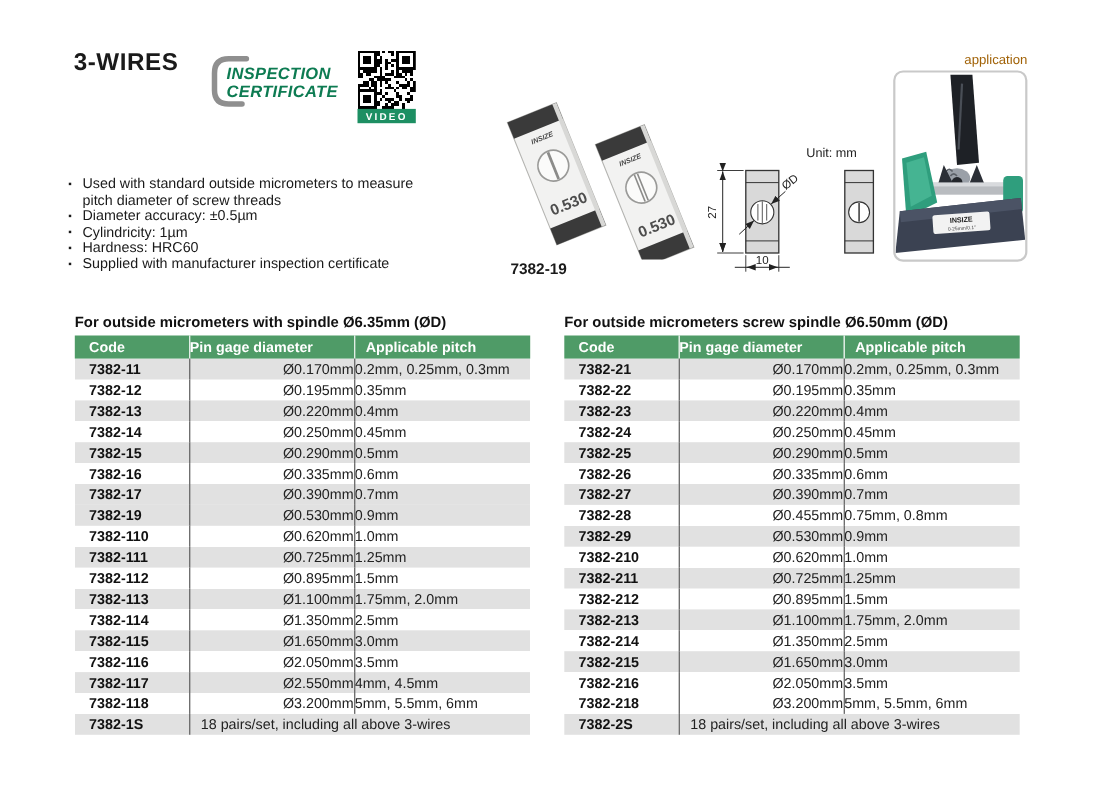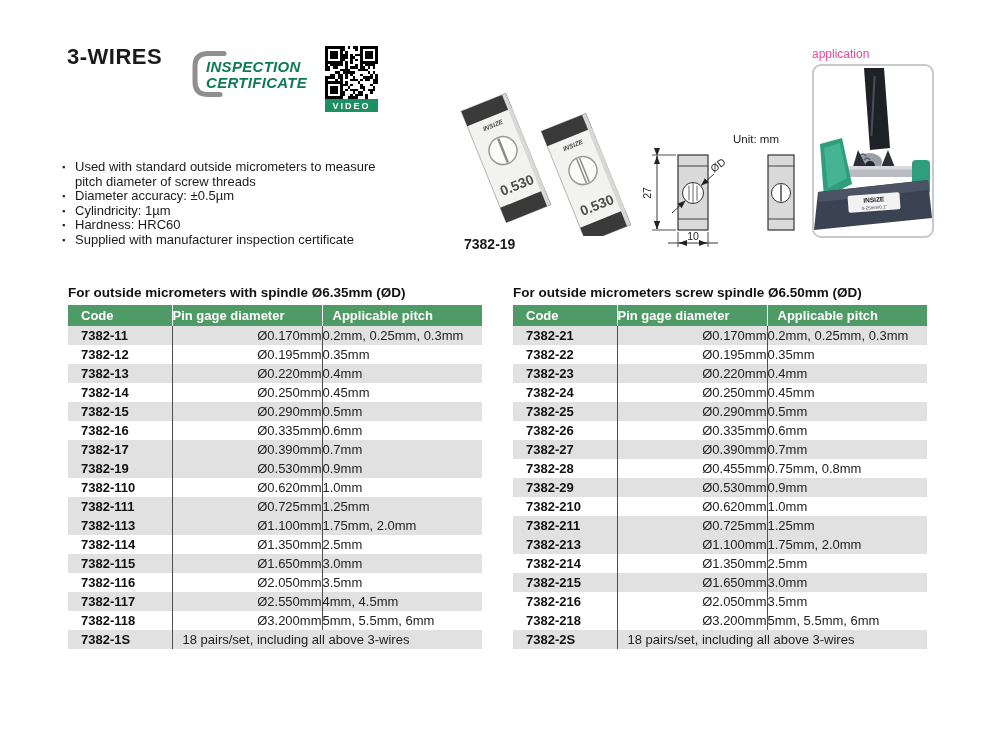--- a/index.html
+++ b/index.html
@@ -17,21 +17,21 @@
   .cert{position:absolute;left:190px;top:50px;width:150px;height:46px}
   .cert svg{overflow:visible}
   .cert text{font-family:"Liberation Sans",sans-serif;font-weight:bold;font-style:italic;fill:var(--cert-green);font-size:15px;letter-spacing:.3px}
 
   
   .qr{position:absolute;left:325px;top:46px;width:53px;height:53px;background:#fff}
   .video-bar{position:absolute;left:325px;top:99px;width:53px;height:13px;background:var(--video-green);
     color:#fff;font-size:9px;font-weight:bold;letter-spacing:2px;display:flex;align-items:center;justify-content:center}
 
   
-  .app-label{position:absolute;left:812px;top:47px;width:122px;text-align:left;font-size:12px;color:#ec4899}
+  .app-label{position:absolute;left:812px;top:47px;width:122px;text-align:right;font-size:12px;color:#a16207}
   .app-photo{position:absolute;left:812px;top:64px;width:122px;height:174px;border:2px solid #c9c9c9;border-radius:9px;background:#fff;overflow:hidden}
 
   
   .features{position:absolute;left:62px;top:160px;width:320px;font-size:13px;line-height:14.5px;color:#1a1a1a}
   .feat{display:flex}
   .feat .bullet{width:13px;flex:0 0 13px;font-size:9px;line-height:14.5px}
 
   
   .plates{position:absolute;left:438px;top:86px;width:215px;height:150px}
   .product-caption{position:absolute;left:464px;top:236px;font-size:14px;font-weight:bold;color:#1a1a1a}
@@ -399,20 +399,25 @@
           <tr class="w">
             <td class="c0">7382-110</td>
             <td class="c1">Ø0.620mm</td>
             <td class="c2">1.0mm</td>
           </tr>
           <tr class="g">
             <td class="c0">7382-111</td>
             <td class="c1">Ø0.725mm</td>
             <td class="c2">1.25mm</td>
           </tr>
+          <tr class="w">
+            <td class="c0">7382-112</td>
+            <td class="c1">Ø0.895mm</td>
+            <td class="c2">1.5mm</td>
+          </tr>
           <tr class="g">
             <td class="c0">7382-113</td>
             <td class="c1">Ø1.100mm</td>
             <td class="c2">1.75mm, 2.0mm</td>
           </tr>
           <tr class="w">
             <td class="c0">7382-114</td>
             <td class="c1">Ø1.350mm</td>
             <td class="c2">2.5mm</td>
           </tr>
@@ -503,20 +508,25 @@
           <tr class="w">
             <td class="c0">7382-210</td>
             <td class="c1">Ø0.620mm</td>
             <td class="c2">1.0mm</td>
           </tr>
           <tr class="g">
             <td class="c0">7382-211</td>
             <td class="c1">Ø0.725mm</td>
             <td class="c2">1.25mm</td>
           </tr>
+          <tr class="w">
+            <td class="c0">7382-212</td>
+            <td class="c1">Ø0.895mm</td>
+            <td class="c2">1.5mm</td>
+          </tr>
           <tr class="g">
             <td class="c0">7382-213</td>
             <td class="c1">Ø1.100mm</td>
             <td class="c2">1.75mm, 2.0mm</td>
           </tr>
           <tr class="w">
             <td class="c0">7382-214</td>
             <td class="c1">Ø1.350mm</td>
             <td class="c2">2.5mm</td>
           </tr>

